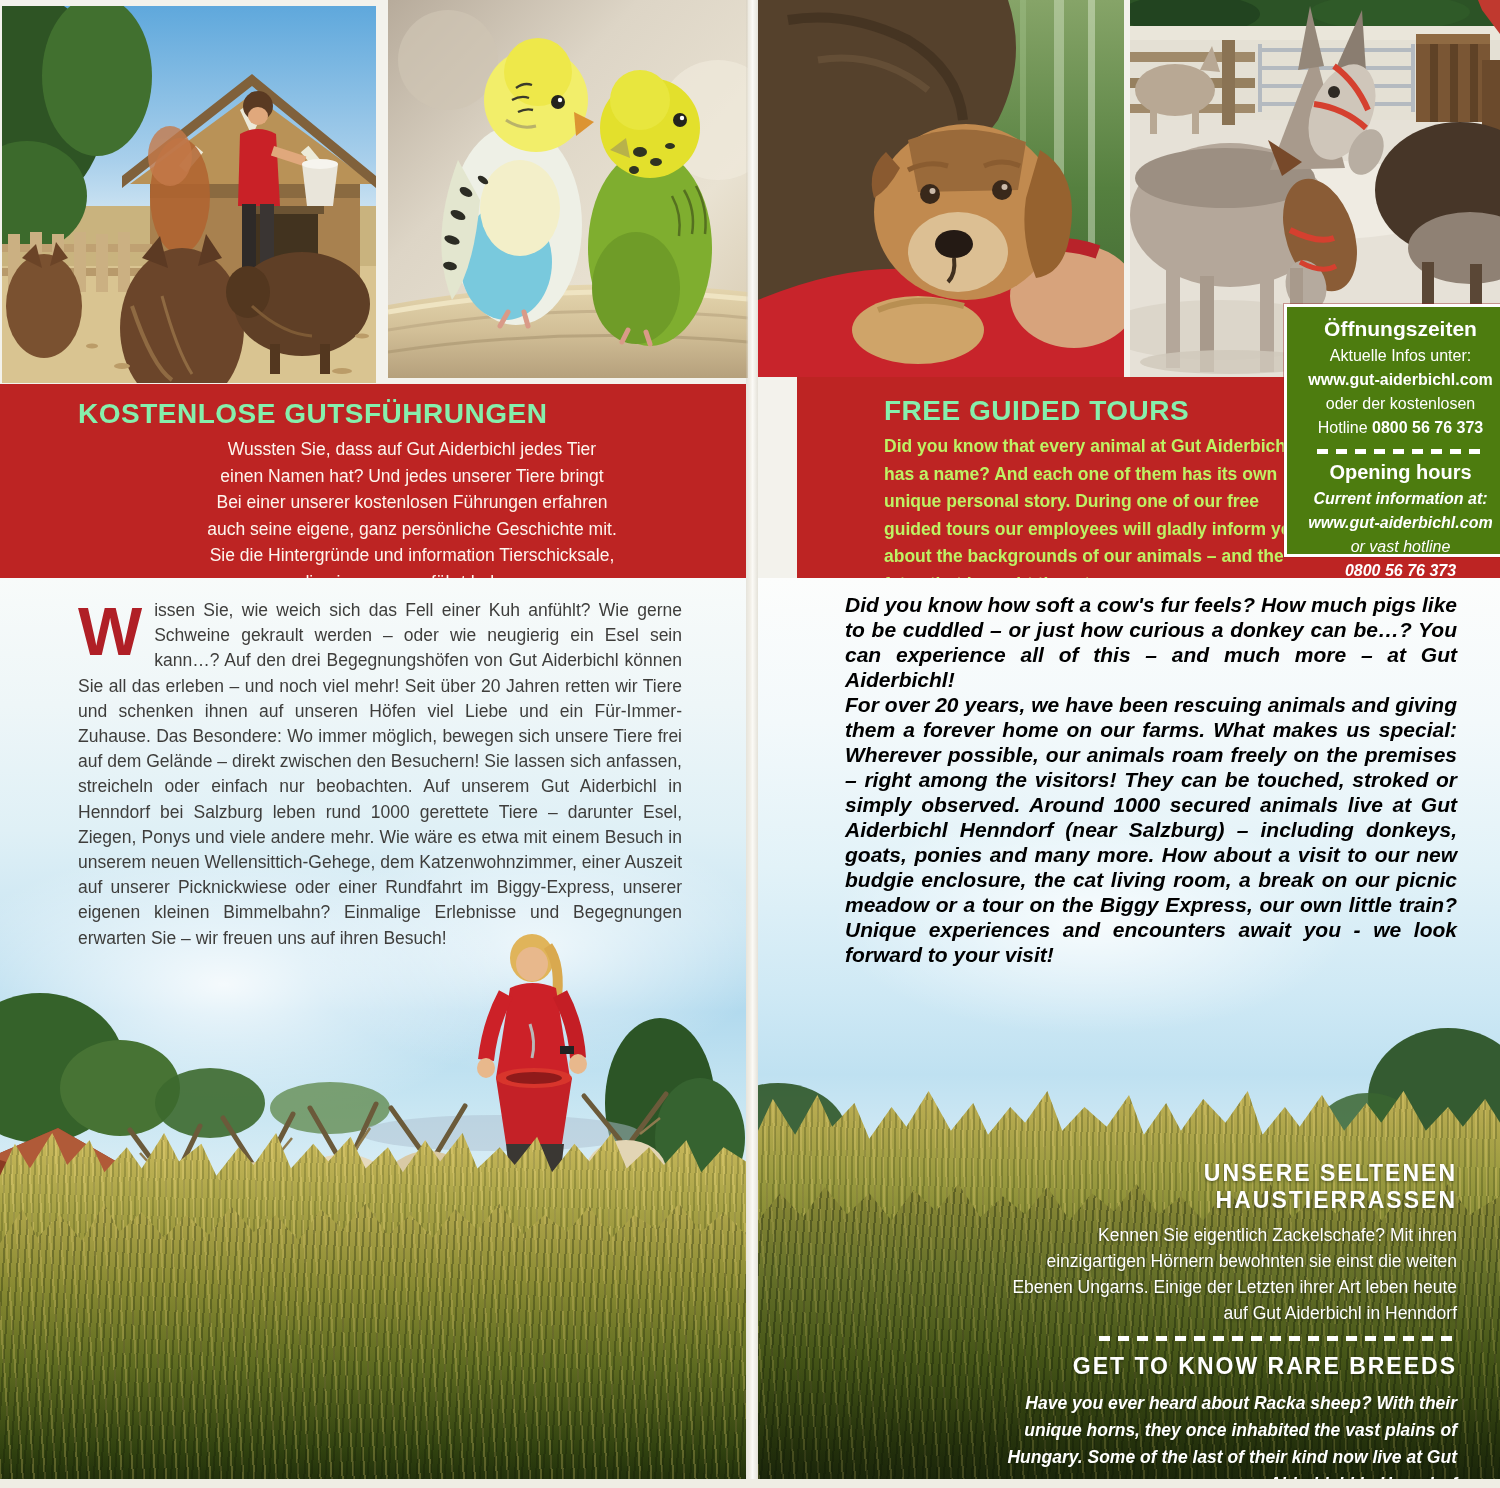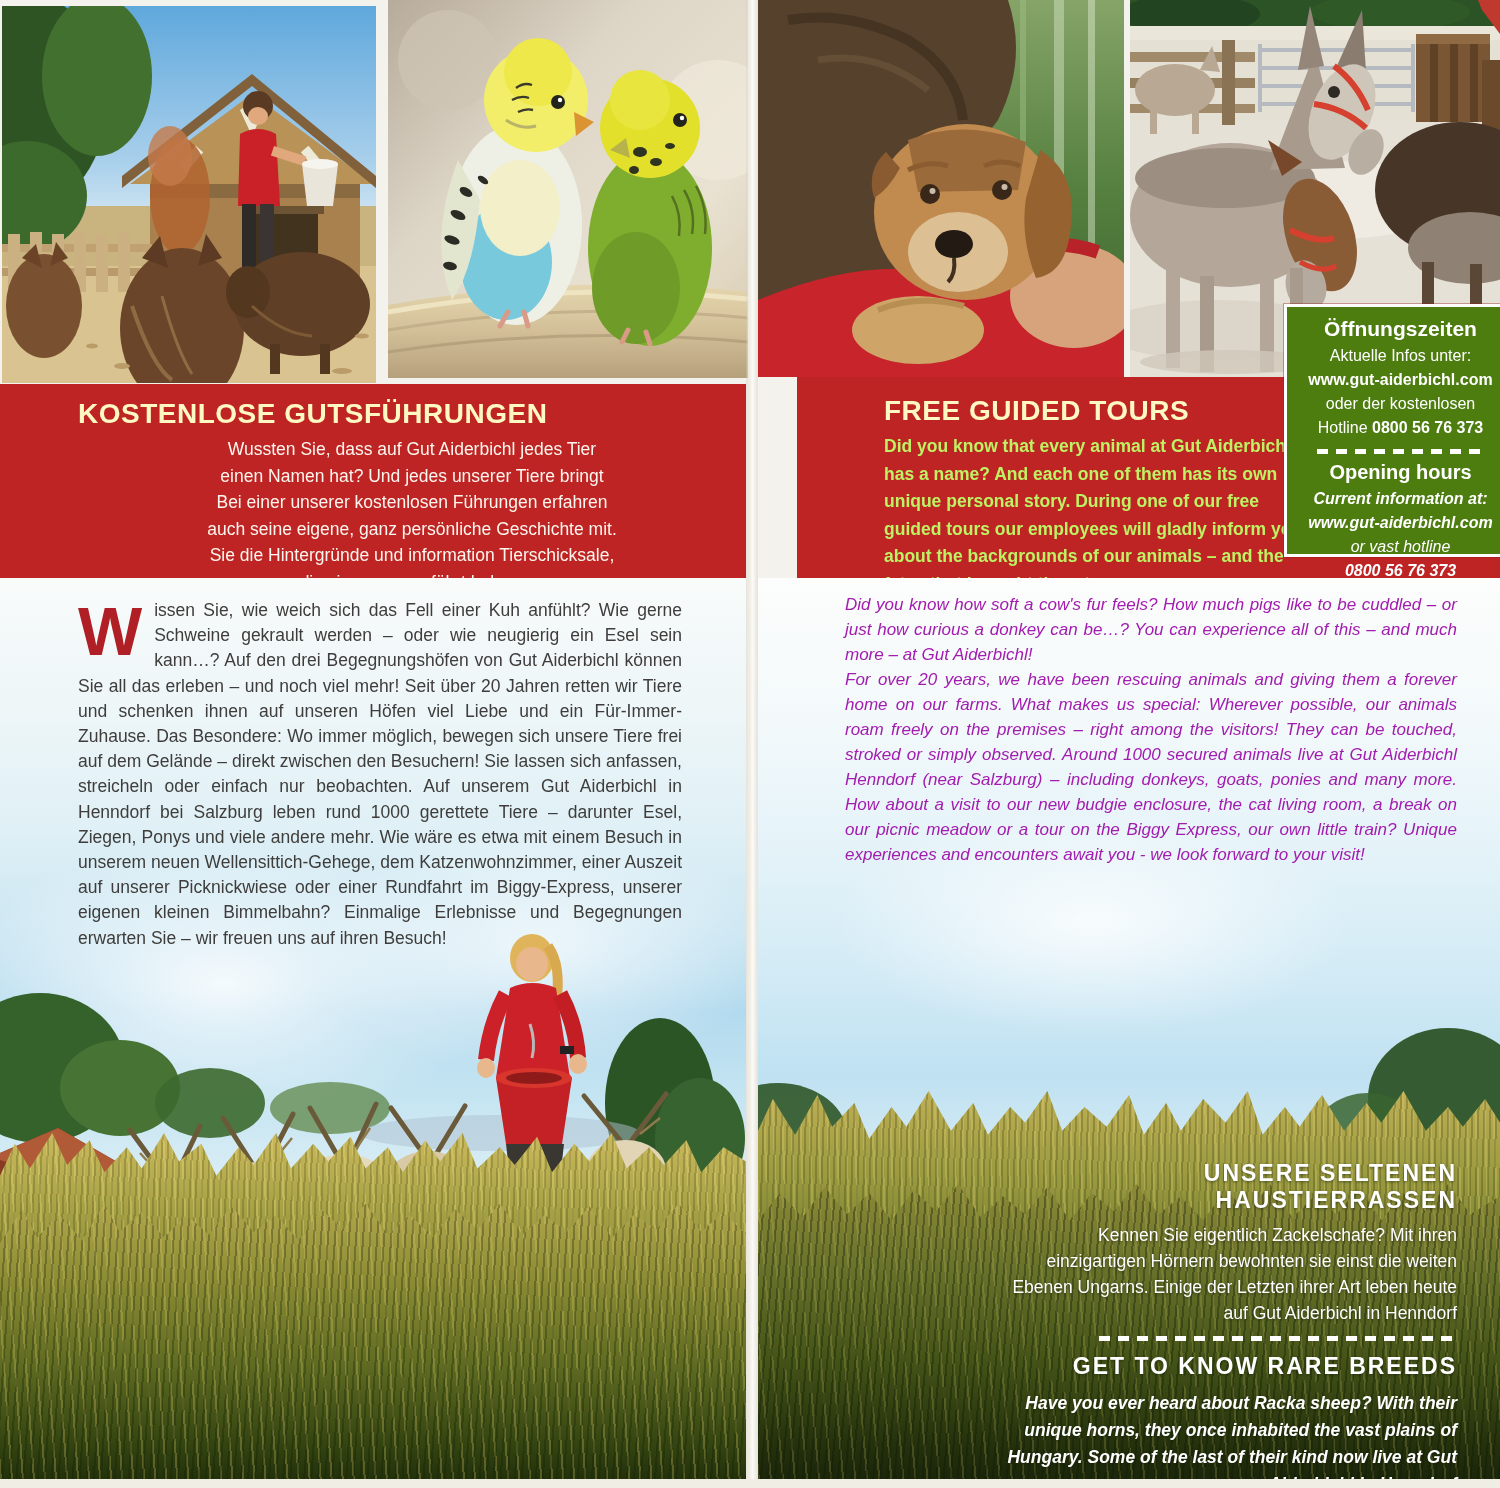--- a/index.html
+++ b/index.html
@@ -3,42 +3,42 @@
 <meta charset="utf-8">
 <style>
   html,body{margin:0;padding:0;background:#e8e7e1;}
   .page{position:relative;width:1500px;height:1488px;background:#f3f2ec;overflow:hidden;
         font-family:"Liberation Sans",sans-serif;}
   .photo{position:absolute;overflow:hidden;background:#ddd;}
   .photo svg{display:block;width:100%;height:100%;}
 
   
   .banner{position:absolute;background:#bd2423;color:#fff;}
-  .banner-heading{font-weight:bold;font-size:28px;letter-spacing:.5px;color:#fef9c3;margin:0 0 6px 0;}
+  .banner-heading{font-weight:bold;font-size:28px;letter-spacing:.5px;color:#86efac;margin:0 0 6px 0;}
   .banner-line{font-size:17.5px;line-height:26.5px;color:#fdf6ee;text-align:center;}
   .banner-line-en{font-size:17.5px;line-height:27.5px;font-weight:bold;color:#bef264;}
 
   
   .hours-box{position:absolute;left:1284px;top:304px;width:233px;height:253px;background:#4d7c0f;
              border:3px solid #fff;box-sizing:border-box;z-index:7;color:#fff;text-align:center;
              padding-top:10px;box-shadow:0 0 0 1px rgba(150,30,30,.4);}
   .hours-title{font-weight:bold;font-size:21px;margin-bottom:3px;}
   .hours-line{font-size:16px;line-height:24px;}
   .hours-bold{font-weight:bold;}
   .hours-it{font-style:italic;text-align:center;}
   .dashes{height:5px;width:168px;margin:9px auto 7px auto;
           background:repeating-linear-gradient(90deg,#fff 0 11px,transparent 11px 19px);}
 
   
   .main-de{position:absolute;left:78px;top:598px;width:604px;z-index:6;color:#3e3d3b;
            font-size:17.5px;line-height:25.2px;text-align:justify;}
   .dropcap{float:left;font-size:68px;line-height:54px;font-weight:bold;color:#b01f26;
            padding:6px 12px 2px 0;}
-  .main-en{position:absolute;left:845px;top:592px;width:612px;z-index:6;color:#a21caf;
-           font-size:17px;line-height:25px;text-align:justify;font-weight:normal;font-style:italic;}
+  .main-en{position:absolute;left:845px;top:592px;width:612px;z-index:6;color:#000000;
+           font-size:21px;line-height:25px;text-align:justify;font-weight:bold;font-style:italic;}
   .main-en p{margin:0;}
 
   
   .scene{position:absolute;overflow:hidden;}
   .scene-left{left:0;top:578px;width:746px;height:903px;
     background:
       radial-gradient(55% 22% at 30% 45%, rgba(255,255,255,.85), rgba(255,255,255,0) 70%),
       radial-gradient(45% 20% at 72% 41%, rgba(255,255,255,.7), rgba(255,255,255,0) 70%),
       linear-gradient(180deg,#f8fbfa 0%,#eef6f8 14%,#dff0f6 28%,#cde7f3 38%,#b2daee 48%,#c6e5f2 58%,#d9edf5 66%,#e2f1f6 72%);}
   .scene-right{left:758px;top:578px;width:742px;height:903px;

